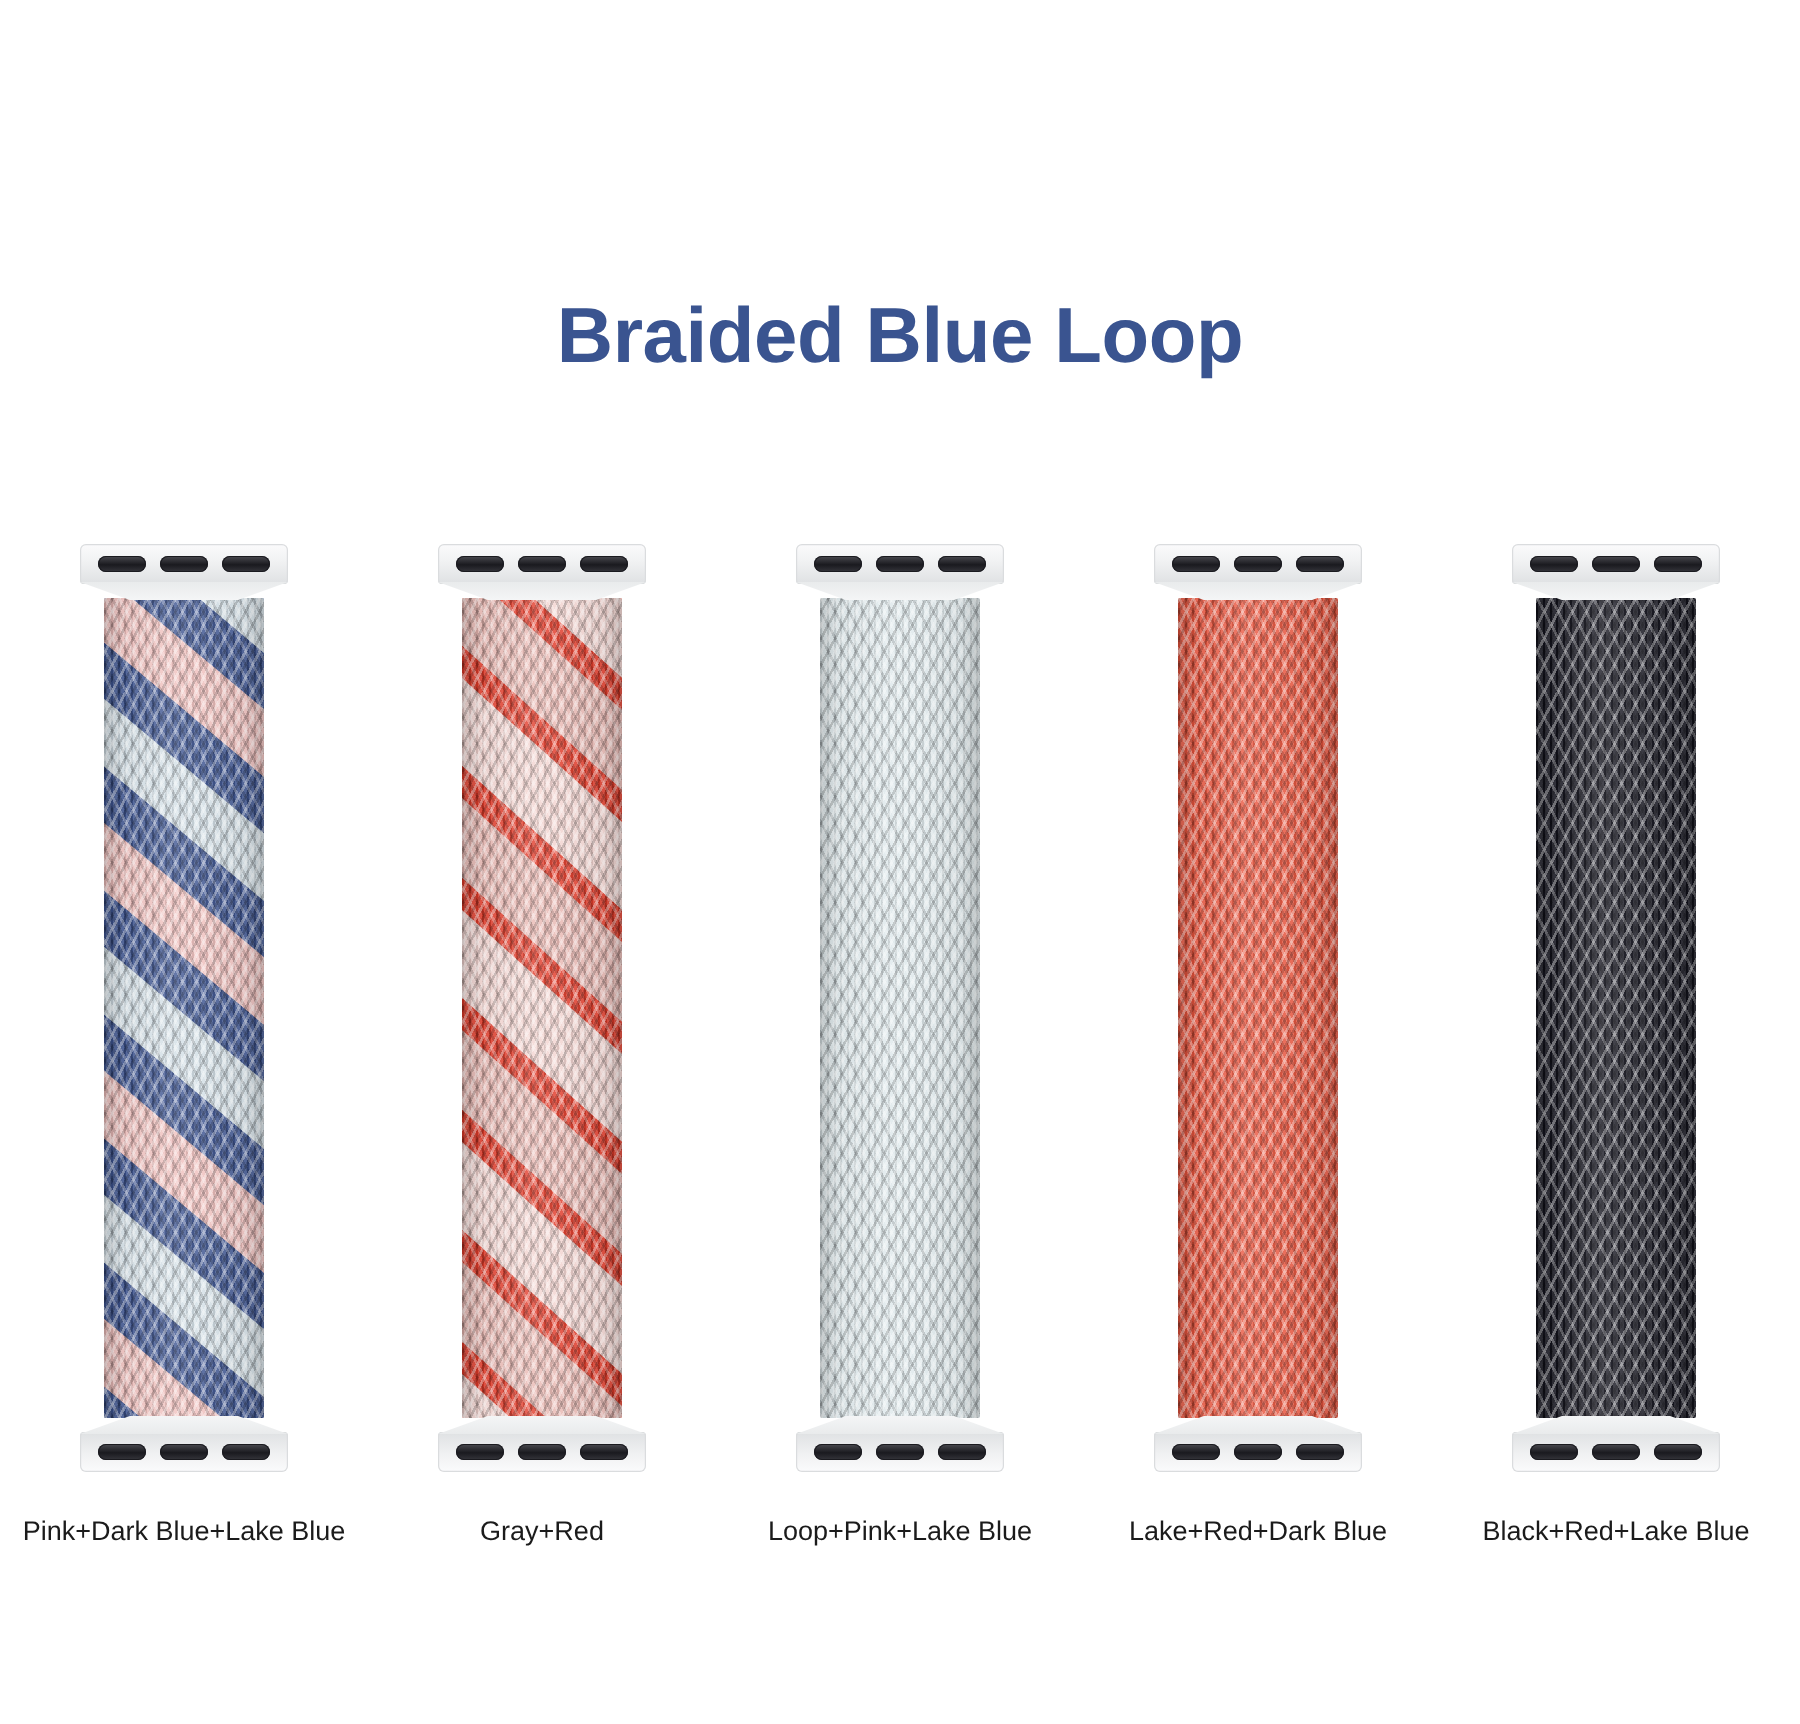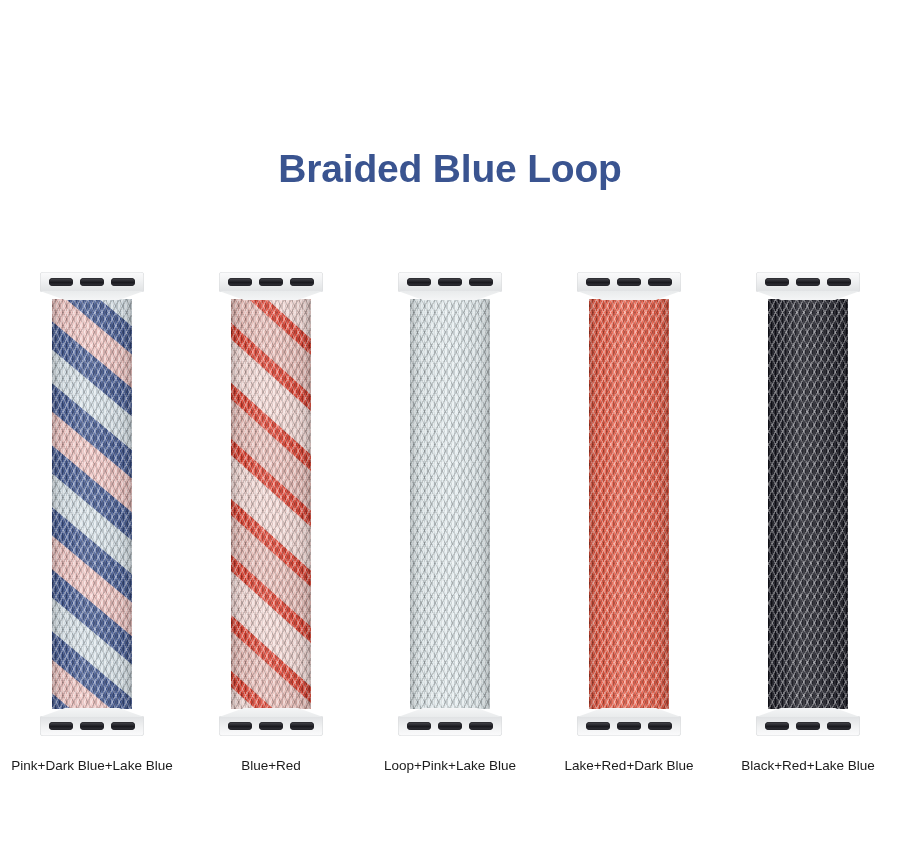--- a/index.html
+++ b/index.html
@@ -275,21 +275,21 @@
       <div class="lug lug-bottom">
         <div class="lug-bar"></div>
         <div class="lug-skirt"></div>
         <div class="lug-slots">
           <span class="lug-slot" style="box-shadow: rgb(26, 26, 31) 0px 0px 0px 0.5px inset;"></span>
           <span class="lug-slot" style="box-shadow: rgb(26, 26, 31) 0px 0px 0px 0.5px inset;"></span>
           <span class="lug-slot" style="box-shadow: rgb(26, 26, 31) 0px 0px 0px 0.5px inset;"></span>
         </div>
       </div>
     </div>
-    <div class="band-label">Blue+Red</div>
+    <div class="band-label">Gray+Red</div>
   </div>
 
   <div class="product-card">
     <div class="watch-band">
       <div class="lug lug-top">
         <div class="lug-bar"></div>
         <div class="lug-skirt"></div>
         <div class="lug-slots">
           <span class="lug-slot" style="box-shadow: rgb(26, 26, 31) 0px 0px 0px 0.5px inset;"></span>
           <span class="lug-slot" style="box-shadow: rgb(26, 26, 31) 0px 0px 0px 0.5px inset;"></span>

